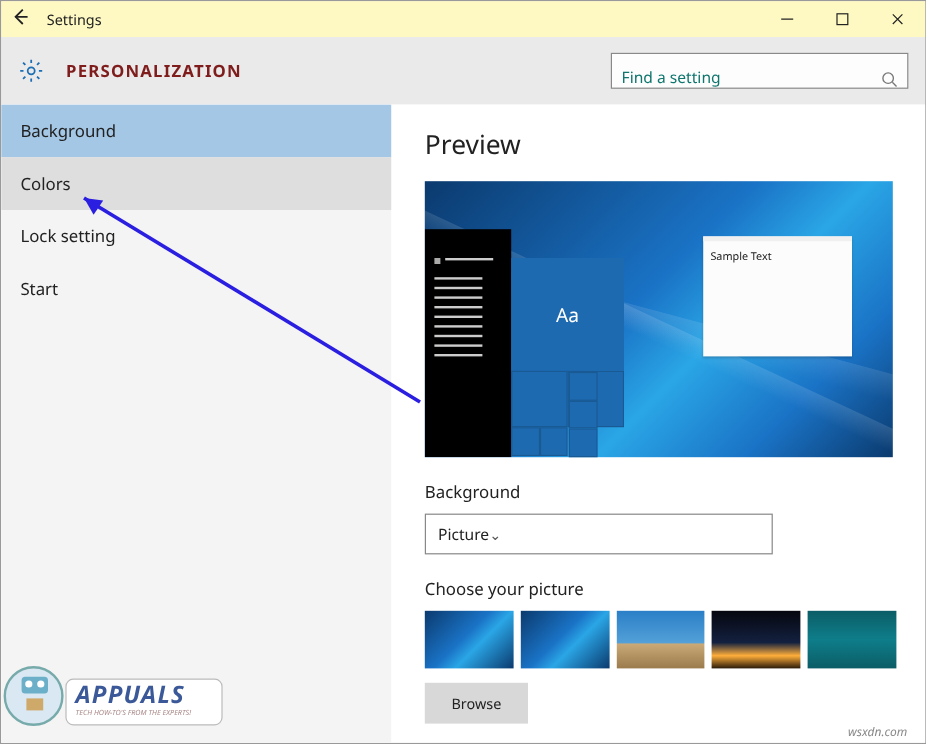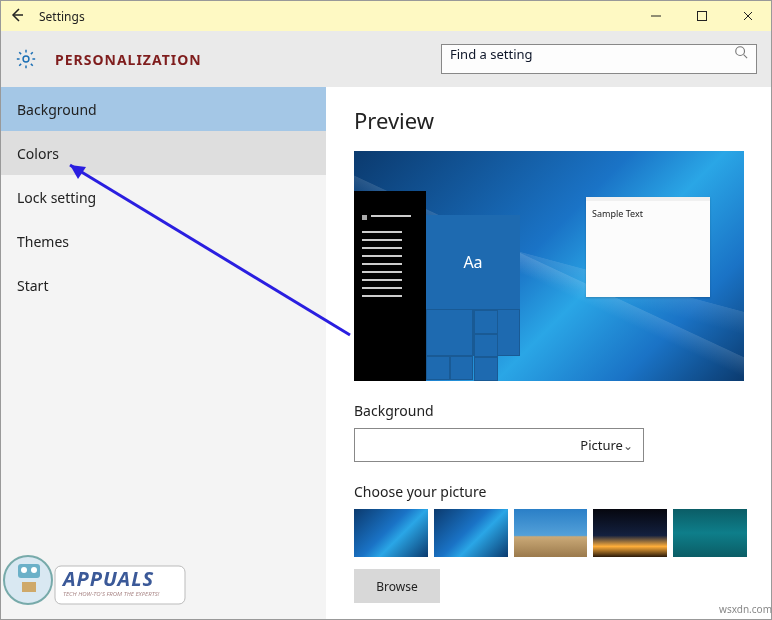--- a/index.html
+++ b/index.html
@@ -7,21 +7,21 @@
   .window { width:772px; height:620px; border:1px solid #999; display:flex; flex-direction:column; background:#eaeaea; }
   .titlebar { height:30px; display:flex; align-items:center; background:#fef9c3; }
   .tb-back { width:32px; text-align:center; font-size:18px; cursor:default; }
   .tb-title { flex:1; font-size:12px; padding-left:6px; color:#222; }
   .tb-btns { display:flex; }
   .tb-btn { width:46px; height:30px; display:flex; align-items:center; justify-content:center; font-size:14px; color:#222; }
   .tb-btn svg { width:12px; height:12px; }
   .header { height:56px; display:flex; align-items:center; padding:0 14px; background:#eaeaea; }
   .gear { width:22px; height:22px; margin-right:18px; }
   .htitle { font-size:14px; font-weight:700; letter-spacing:1px; color:#7f1d1d; flex:1; }
-  .searchbox { width:316px; height:30px; border:1px solid #888; background:#fdfdfd; display:flex; align-items:flex-start; padding:0 8px; color:#0f172a; font-size:13px; }
+  .searchbox { width:248px; height:30px; border:1px solid #888; background:#fdfdfd; display:flex; align-items:flex-end; padding:0 8px; color:#0f766e; font-size:13px; }
   .searchbox span { flex:1; }
   .body { flex:1; display:flex; background:#fff; overflow:hidden; }
   .sidebar { width:325px; background:#f4f4f4; display:flex; flex-direction:column; }
   .sbitem { height:44px; display:flex; align-items:center; padding-left:16px; font-size:14px; color:#222; cursor:default; }
   .sbitem.selected { background:#a4c7e6; }
   .sbitem.hover { background:#dedede; }
   .main { flex:1; padding:18px 24px 0 28px; overflow:hidden; }
   .h-preview { font-size:22px; font-weight:400; margin-bottom:16px; color:#222; }
   .preview { width:390px; height:230px; background:linear-gradient(135deg,#0b3a6e 0%,#1a73c6 45%,#2aa6e6 60%,#1a73c6 80%,#0b3a6e 100%); position:relative; overflow:hidden; }
   .preview .rays { position:absolute; left:0; top:0; width:100%; height:100%; background:
@@ -31,34 +31,34 @@
   .preview-black { position:absolute; left:0; top:40px; width:72px; bottom:0; background:#000; display:flex; flex-direction:column; padding:12px 8px; gap:6px; }
   .preview-black .line { width:40px; height:2px; background:#ccc; }
   .preview-black .sq { width:5px; height:5px; background:#aaa; display:inline-block; margin-right:4px; }
   .preview-tiles { position:absolute; left:72px; top:64px; width:94px; height:166px; }
   .preview-tiles .big { width:94px; height:94px; background:#1e6ab0; display:flex; align-items:center; justify-content:center; color:#fff; font-size:16px; }
   .preview-tiles .row { display:flex; }
   .preview-tiles .med { width:47px; height:47px; background:#1e6ab0; border:1px solid rgba(0,0,0,0.15); }
   .preview-tiles .sm { width:23.5px; height:23.5px; background:#1e6ab0; border:1px solid rgba(0,0,0,0.15); }
   .preview-window { position:absolute; right:34px; top:46px; width:124px; height:100px; background:#fcfcfc; color:#222; font-size:9px; padding:6px; box-shadow:0 1px 2px rgba(0,0,0,0.2); border-top:4px solid #f0f0f0;}
   .sect-label { font-size:14px; margin:20px 0 8px 0; color:#222; }
-  .dropdown { width:290px; height:34px; border:1px solid #888; display:flex; align-items:center; padding:0 10px; font-size:13px; color:#222; justify-content:flex-end; }
+  .dropdown { width:290px; height:34px; border:1px solid #888; display:flex; align-items:center; padding:0 10px; font-size:13px; color:#222; justify-content:flex-start; }
   .chev { font-size:12px; color:#555; }
   .thumbs { display:flex; gap:6px; margin-top:6px; }
   .thumb { width:74px; height:48px; }
   .t0,.t1 { background:linear-gradient(135deg,#0b3a6e,#1a73c6 45%,#2aa6e6 60%,#0b3a6e); }
   .t2 { background:linear-gradient(#2a7fc7 0%,#53a0d8 55%,#caa977 58%,#9b7a4c 100%); }
   .t3 { background:linear-gradient(#06070f 0%,#13203f 55%,#ffae3a 78%,#2a1a0a 100%); }
   .t4 { background:linear-gradient(#0b5d66 0%,#0e7e8a 50%,#0b5d66 100%); }
   .browse { margin-top:12px; width:86px; height:34px; background:#d8d8d8; border:none; font-size:12px; color:#222; display:flex; align-items:center; justify-content:center; }
   .arrow-svg { position:absolute; left:50px; top:155px; pointer-events:none; z-index:50; }
   .watermark { position:absolute; left:0; bottom:0; width:190px; height:90px; pointer-events:none; z-index:60; }
   .appuals { font-weight:700; font-style:italic; font-size:20px; fill:#3b5998; letter-spacing:1px;}
   .appsub { font-size:6px; fill:#a88; font-style:italic;}
-  .wmlabel { position:absolute; right:0; bottom:4px; font-size:10px; color:#888; z-index:60;}
+  .wmlabel { position:absolute; right:16px; bottom:4px; font-size:10px; color:#888; z-index:60;font-style:italic;}
 </style>
 </head>
 <body>
 
 <div class="window">
   <div class="titlebar">
     <div class="tb-back">
       <svg viewBox="0 0 16 16" width="16" height="16">
           <path d="M10 2 L4 8 L10 14" stroke="#222" stroke-width="1.5" fill="none"></path>
           <path d="M4 8 L14 8" stroke="#222" stroke-width="1.5"></path>
@@ -104,23 +104,20 @@
   <div class="body">
     <div class="sidebar">
       <div class="sbitem selected">
           <span>Background</span>
         </div>
       <div class="sbitem hover">
           <span>Colors</span>
         </div>
       <div class="sbitem">
           <span>Lock setting</span>
-        </div>
-      <div class="sbitem">
-          <span>Themes</span>
         </div>
       <div class="sbitem">
           <span>Start</span>
         </div>
     </div>
 
     <div class="main">
       <div class="h-preview">Preview</div>
       <div class="preview">
         <div class="rays"></div>

